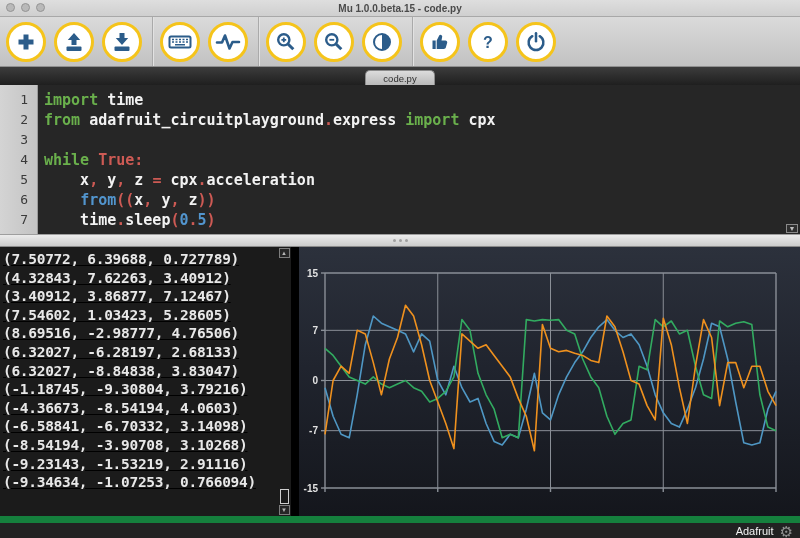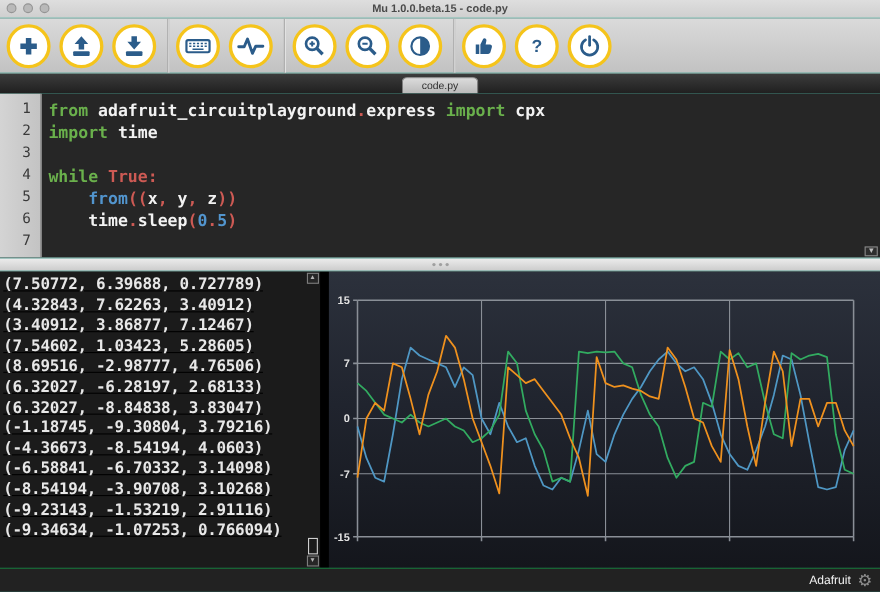--- a/index.html
+++ b/index.html
@@ -1,17 +1,17 @@
 <!DOCTYPE html>
 <html><head>
 <meta charset="utf-8">
 <style>
   html,body{margin:0;padding:0;width:800px;height:538px;overflow:hidden;background:#000;
     font-family:"Liberation Sans",sans-serif;-webkit-font-smoothing:antialiased;}
-  .window{position:relative;width:800px;height:538px;background:#5eead4;}
+  .window{position:relative;width:800px;height:538px;background:#4d7c0f;}
 
   
   .titlebar{height:16px;background:linear-gradient(#dedede,#cfcfcf);border-bottom:1px solid #a8a8a8;
     position:relative;display:flex;align-items:center;justify-content:center;}
   .titlebar .title{font-size:10px;color:#4a4a4a;font-weight:bold;}
   .lights{position:absolute;left:6px;top:3px;display:flex;gap:6px;}
   .light{width:9px;height:9px;border-radius:50%;background:#b9b9b9;border:1px solid #949494;box-sizing:border-box;}
 
   
   .toolbar{height:50px;background:linear-gradient(#dadada,#c2c2c2);border-bottom:1px solid #8f8f8f;
@@ -52,21 +52,21 @@
   .cline{font-family:"DejaVu Sans Mono",monospace;font-size:14.5px;font-weight:600;color:#e8e8e8;
     height:18.6px;line-height:18.6px;white-space:pre;letter-spacing:-0.3px;}
   .sb-btn{position:absolute;right:1px;width:11px;height:10px;background:#262626;border:1px solid #7d7d7d;
     color:#b5b5b5;font-size:6px;line-height:8px;text-align:center;box-sizing:border-box;}
   .sb-up{top:1px;} .sb-down{bottom:1px;}
   .sb-thumb{position:absolute;right:2px;bottom:12px;width:9px;height:15px;background:#1b1b1b;border:1px solid #cfcfcf;box-sizing:border-box;}
   .vdivider{width:8px;background:#000;cursor:col-resize;}
   .plotter{width:504px;background:linear-gradient(180deg,#2c313c 0%,#20242e 45%,#14161c 100%);position:relative;}
 
   
-  .statusbar{height:23px;background:#222;border-top:1px solid #15803d;display:flex;align-items:center;
+  .statusbar{height:23px;background:#222;border-top:7px solid #15803d;display:flex;align-items:center;
     justify-content:flex-end;padding-right:7px;gap:6px;box-sizing:border-box;}
   .mode-label{color:#f2f2f2;font-size:11px;}
   .gear{color:#8f8f8f;font-size:15px;line-height:15px;cursor:pointer;}
 </style>
 </head>
 <body>
 
 <div class="window">
 
   <div class="titlebar">
@@ -180,24 +180,25 @@
     <div class="gutter">
         <div class="ln">1</div>
         <div class="ln">2</div>
         <div class="ln">3</div>
         <div class="ln">4</div>
         <div class="ln">5</div>
         <div class="ln">6</div>
         <div class="ln">7</div>
       </div>
     <div class="codearea">
+        <div class="codeline"><span class="seg-k">import</span><span class="seg-p"> time</span></div>
         <div class="codeline"><span class="seg-k">from</span><span class="seg-p"> adafruit_circuitplayground</span><span class="seg-r">.</span><span class="seg-p">express </span><span class="seg-k">import</span><span class="seg-p"> cpx</span></div>
-        <div class="codeline"><span class="seg-k">import</span><span class="seg-p"> time</span></div>
         <div class="codeline"></div>
         <div class="codeline"><span class="seg-k">while </span><span class="seg-r">True:</span></div>
+        <div class="codeline"><span class="seg-p">    x</span><span class="seg-r">,</span><span class="seg-p"> y</span><span class="seg-r">,</span><span class="seg-p"> z </span><span class="seg-r">=</span><span class="seg-p"> cpx</span><span class="seg-r">.</span><span class="seg-p">acceleration</span></div>
         <div class="codeline"><span class="seg-p">    </span><span class="seg-b">from</span><span class="seg-r">((</span><span class="seg-p">x</span><span class="seg-r">,</span><span class="seg-p"> y</span><span class="seg-r">,</span><span class="seg-p"> z</span><span class="seg-r">))</span></div>
         <div class="codeline"><span class="seg-p">    time</span><span class="seg-r">.</span><span class="seg-p">sleep</span><span class="seg-r">(</span><span class="seg-b">0</span><span class="seg-r">.</span><span class="seg-b">5</span><span class="seg-r">)</span></div>
       </div>
     <div class="ed-scroll">▼</div>
   </div>
 
   <div class="splitter">
     <div class="grip-dot"></div>
     <div class="grip-dot"></div>
     <div class="grip-dot"></div>

